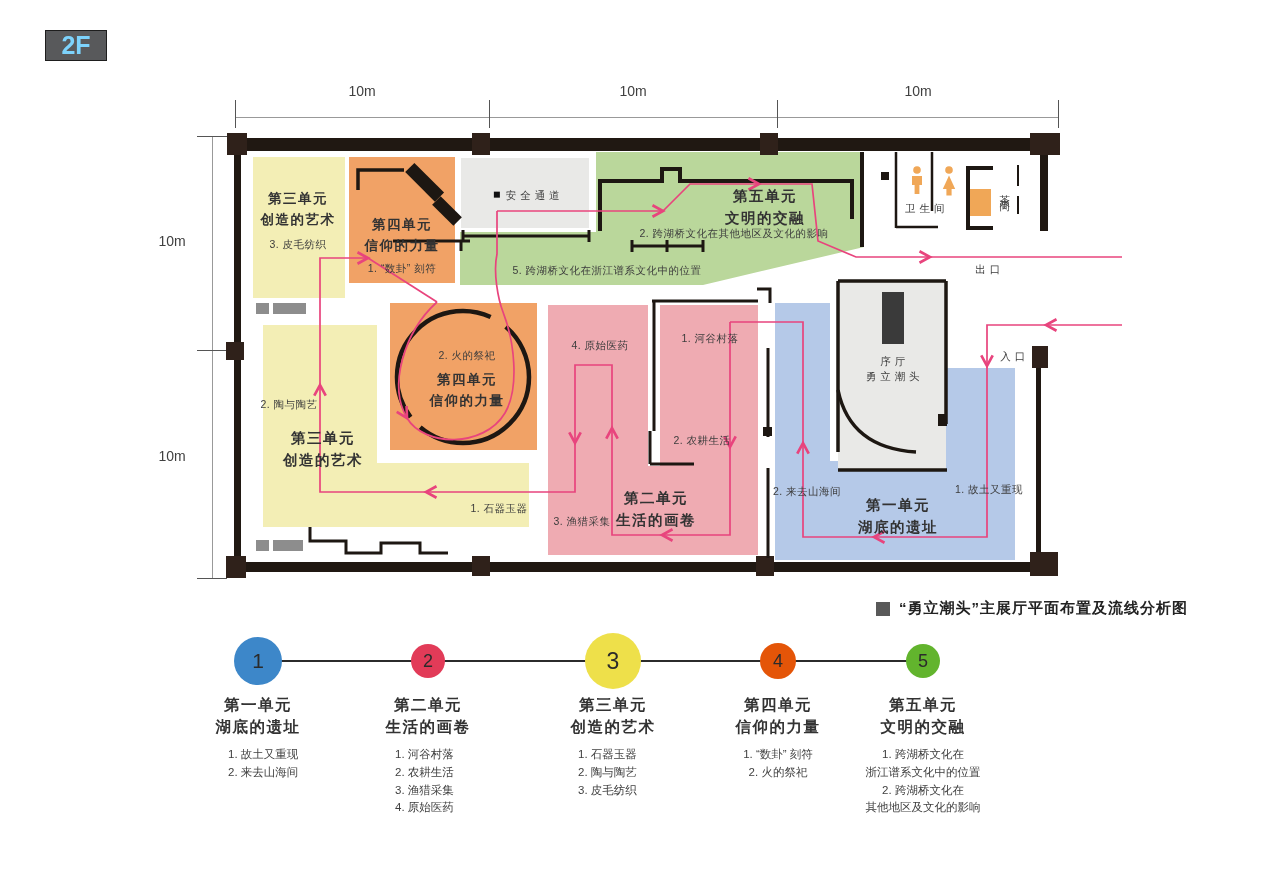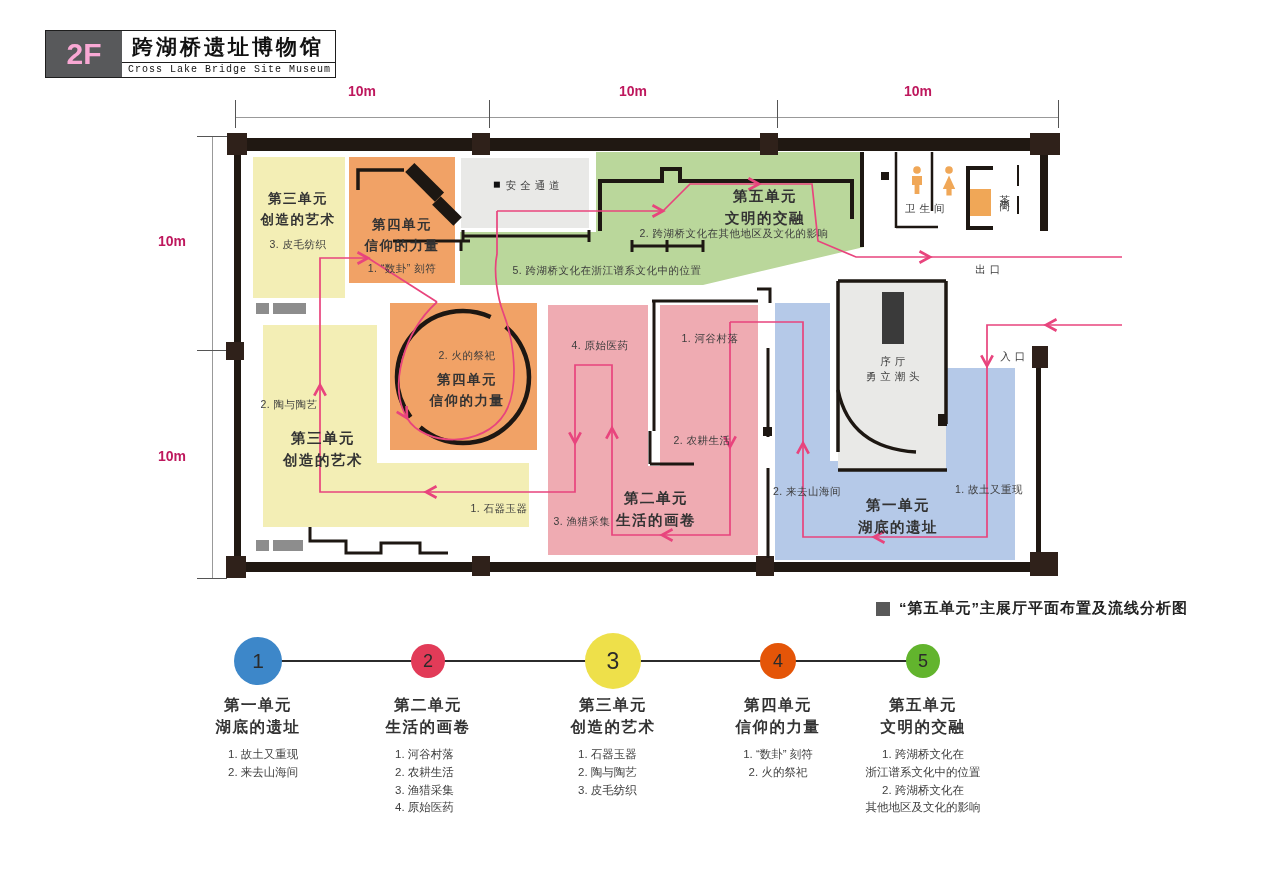--- a/index.html
+++ b/index.html
@@ -1,29 +1,29 @@
 <!DOCTYPE html>
 <html><head>
 <meta charset="utf-8">
 <style>
   * { margin:0; padding:0; box-sizing:border-box; }
   html,body { width:1269px; height:887px; }
   body { position:relative; background:#fff; font-family:"Liberation Sans","DejaVu Sans",sans-serif; color:#222; overflow:hidden; }
 
   
   .hdr { position:absolute; left:45px; top:30px; display:flex; border:1.5px solid #1e1e1e; background:#fff; }
-  .hdr-floor { width:76px; background:#58595b; color:#f9a8d4; font-size:30px; font-weight:bold; display:flex; align-items:center; justify-content:center; }
+  .hdr-floor { width:60px; background:#58595b; color:#7dd3fc; font-size:25px; font-weight:bold; display:flex; align-items:center; justify-content:center; }
   .hdr-right { display:flex; flex-direction:column; }
   .hdr-zh { font-size:21px; font-weight:bold; letter-spacing:3px; padding:2px 10px 1px 10px; color:#111; }
   .hdr-en { border-top:1.5px solid #1e1e1e; font-family:"Liberation Mono","DejaVu Sans Mono",monospace; font-size:10px; letter-spacing:1px; padding:1px 4px 2px 6px; color:#111; }
 
   
   .dimline { position:absolute; background:#999; }
   .dimtick { position:absolute; background:#555; }
-  .dimlbl { position:absolute; font-size:14px; color:#be185d; transform:translateX(-50%);font-weight:bold; }
+  .dimlbl { position:absolute; font-size:14px; color:#404040; transform:translateX(-50%); }
 
   
   .zone { position:absolute; z-index:1; }
   .wall { position:absolute; background:#201812; z-index:2; }
   .col  { position:absolute; background:#2f211a; z-index:3; }
   svg.overlay { position:absolute; left:0; top:0; z-index:4; pointer-events:none; }
 
   
   .plbl { position:absolute; z-index:5; transform:translate(-50%,-50%); text-align:center;
           white-space:pre-line; font-size:10.5px; color:#3c3c3c; line-height:1.4; letter-spacing:0.5px; }
@@ -49,24 +49,20 @@
   .lg-title { position:absolute; transform:translateX(-50%); text-align:center; font-weight:bold;
               font-size:15.5px; white-space:pre-line; line-height:1.45; color:#333; letter-spacing:1.5px; }
   .lg-items { position:absolute; font-size:11.5px; line-height:1.55; color:#3f3f3f; white-space:pre-line; }
   .ctr { transform:translateX(-50%); text-align:center; }
 </style>
 </head>
 <body>
 
 <div class="hdr">
   <div class="hdr-floor">2F</div>
-  <div class="hdr-right">
-    <div class="hdr-zh">跨湖桥遗址博物馆</div>
-    <div class="hdr-en">Cross Lake Bridge Site Museum</div>
-  </div>
 </div>
 
 <div>
   <div class="dimline" style="left:235px;top:117px;width:824px;height:1px"></div>
   <div class="dimtick" style="left:235px;top:100px;width:1px;height:28px"></div>
   <div class="dimtick" style="left:489px;top:100px;width:1px;height:28px"></div>
   <div class="dimtick" style="left:777px;top:100px;width:1px;height:28px"></div>
   <div class="dimtick" style="left:1058px;top:100px;width:1px;height:28px"></div>
   <div class="dimlbl" style="left:362px;top:83px">10m</div>
   <div class="dimlbl" style="left:633px;top:83px">10m</div>
@@ -191,21 +187,21 @@
   </g>
 </svg>
 
 <div>
   <div class="plbl pz" style="left:298px;top:210px">第三单元
 创造的艺术</div>
   <div class="plbl" style="left:298px;top:244px">3. 皮毛纺织</div>
   <div class="plbl pz" style="left:402px;top:236px">第四单元
 信仰的力量</div>
   <div class="plbl" style="left:402px;top:268px">1. “数卦” 刻符</div>
-  <div class="plbl" style="left:527px;top:185px;white-space:nowrap"><span class="sq"></span><span>安 全 通 道</span></div>
+  <div class="plbl" style="left:527px;top:195px;white-space:nowrap"><span class="sq"></span><span>安 全 通 道</span></div>
   <div class="plbl pz pz-lg" style="left:765px;top:207px">第五单元
 文明的交融</div>
   <div class="plbl" style="left:734px;top:233px;white-space:nowrap">2. 跨湖桥文化在其他地区及文化的影响</div>
   <div class="plbl" style="left:607px;top:270px;white-space:nowrap">5. 跨湖桥文化在浙江谱系文化中的位置</div>
   <div class="plbl" style="left:925px;top:208px;white-space:nowrap">卫 生 间</div>
   <div class="plbl vert" style="left:1005px;top:191px">茶水间</div>
   <div class="plbl" style="left:988px;top:269px">出 口</div>
   <div class="plbl" style="left:1013px;top:356px">入 口</div>
   <div class="plbl" style="left:467px;top:355px">2. 火的祭祀</div>
   <div class="plbl pz" style="left:467px;top:391px">第四单元
@@ -223,21 +219,21 @@
   <div class="plbl" style="left:807px;top:491px">2. 来去山海间</div>
   <div class="plbl pz pz-lg" style="left:898px;top:516px">第一单元
 湖底的遗址</div>
   <div class="plbl" style="left:989px;top:489px">1. 故土又重现</div>
   <div class="plbl" style="left:893px;top:369px">序 厅
 勇 立 潮 头</div>
 </div>
 
 <div class="caption">
   <div class="cap-sq"></div>
-  <div class="cap-tx">“第五单元”主展厅平面布置及流线分析图</div>
+  <div class="cap-tx">“勇立潮头”主展厅平面布置及流线分析图</div>
 </div>
 
 <div>
   <div class="lg-line"></div>
 
   <div class="lc lc1" style="left:258px;top:661px">
       <span>1</span>
     </div>
   <div class="lc lc2" style="left:428px;top:661px">
       <span>2</span>

